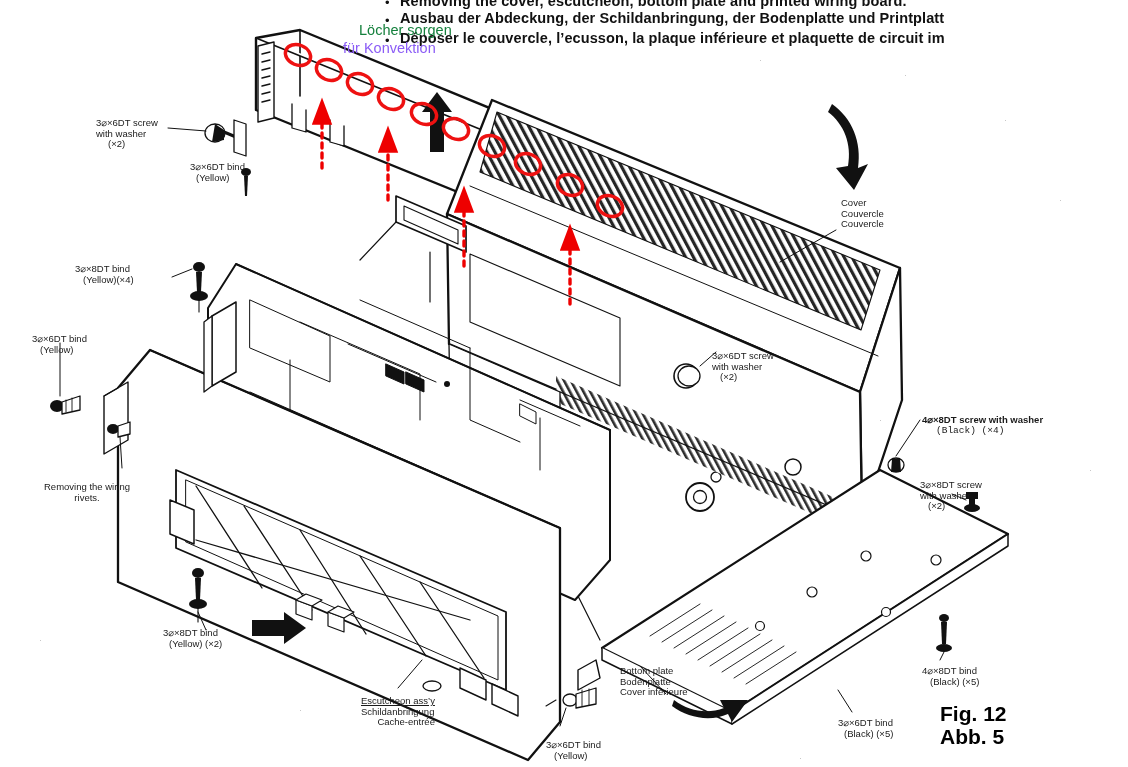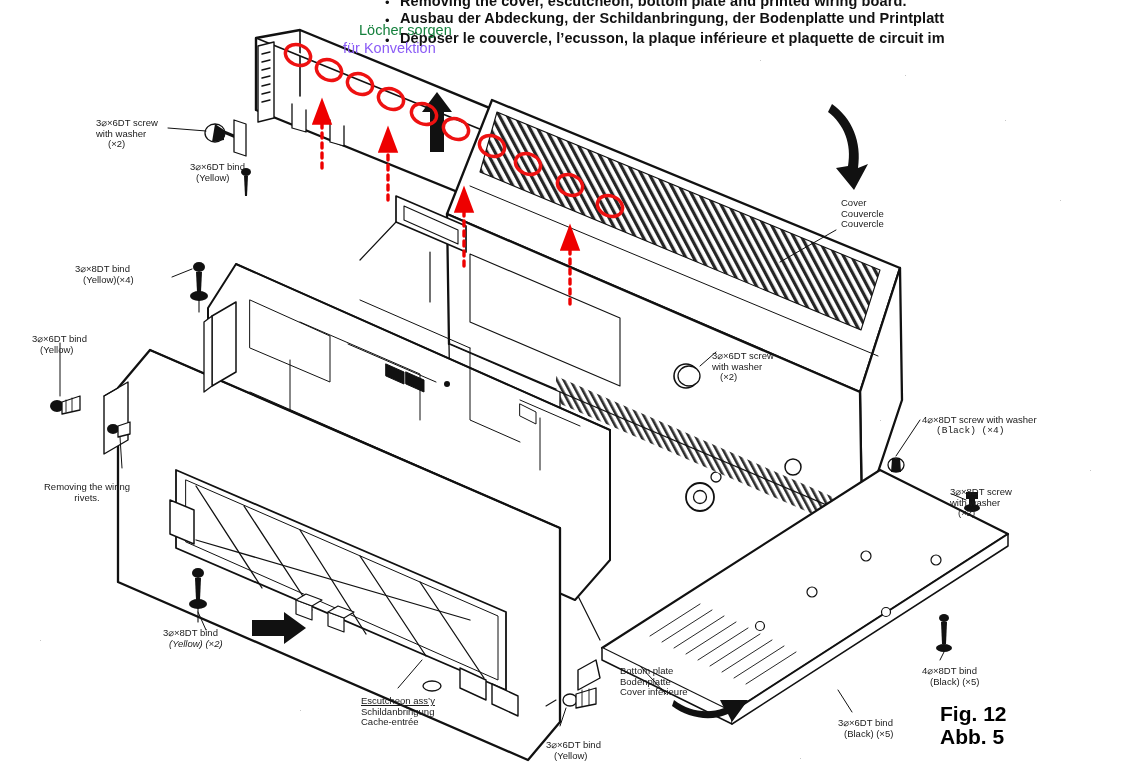--- a/index.html
+++ b/index.html
@@ -405,27 +405,27 @@
     <div class="lbl" style="position:static;padding-left:8px;">(Yellow)</div>
   </div>
 
   <div style="position:absolute;left:44px;top:482px;">
     <div class="lbl" style="position:static;">Removing the wiring</div>
     <div class="lbl c" style="position:static;">rivets.</div>
   </div>
 
   <div style="position:absolute;left:163px;top:628px;">
     <div class="lbl" style="position:static;">3⌀×8DT bind</div>
-    <div class="lbl" style="position:static;padding-left:6px;font-style:italic;">(Yellow) (×2)</div>
+    <div class="lbl" style="position:static;padding-left:6px;">(Yellow) (×2)</div>
   </div>
 
   <div style="position:absolute;left:361px;top:696px;">
     <div class="lbl" style="position:static;text-decoration:underline;">Escutcheon ass’y</div>
     <div class="lbl" style="position:static;">Schildanbringung</div>
-    <div class="lbl" style="position:static;">Cache-entrée</div>
+    <div class="lbl" style="position:static;text-align:right;">Cache-entrée</div>
   </div>
 
   <div style="position:absolute;left:546px;top:740px;">
     <div class="lbl" style="position:static;">3⌀×6DT bind</div>
     <div class="lbl" style="position:static;padding-left:8px;">(Yellow)</div>
   </div>
 
   <div style="position:absolute;left:620px;top:666px;">
     <div class="lbl" style="position:static;">Bottom plate</div>
     <div class="lbl" style="position:static;">Bodenplatte</div>
@@ -443,25 +443,25 @@
     <div class="lbl" style="position:static;">Couvercle</div>
   </div>
 
   <div style="position:absolute;left:712px;top:351px;">
     <div class="lbl" style="position:static;">3⌀×6DT screw</div>
     <div class="lbl" style="position:static;">with washer</div>
     <div class="lbl" style="position:static;padding-left:8px;">(×2)</div>
   </div>
 
   <div style="position:absolute;left:922px;top:415px;">
-    <div class="lbl" style="position:static;">4⌀×8DT screw with washer</div>
+    <div class="lbl" style="position:static;font-weight:bold;">4⌀×8DT screw with washer</div>
     <div class="lbl" style="position:static;padding-left:14px;font-family:Liberation Mono, monospace;">(Black) (×4)</div>
   </div>
 
-  <div style="position:absolute;left:950px;top:480px;margin-top:7px;">
+  <div style="position:absolute;left:920px;top:480px;">
     <div class="lbl" style="position:static;">3⌀×8DT screw</div>
     <div class="lbl" style="position:static;">with washer</div>
     <div class="lbl" style="position:static;padding-left:8px;">(×2)</div>
   </div>
 
   <div style="position:absolute;left:922px;top:666px;">
     <div class="lbl" style="position:static;">4⌀×8DT bind</div>
     <div class="lbl" style="position:static;padding-left:8px;">(Black) (×5)</div>
   </div>
 

